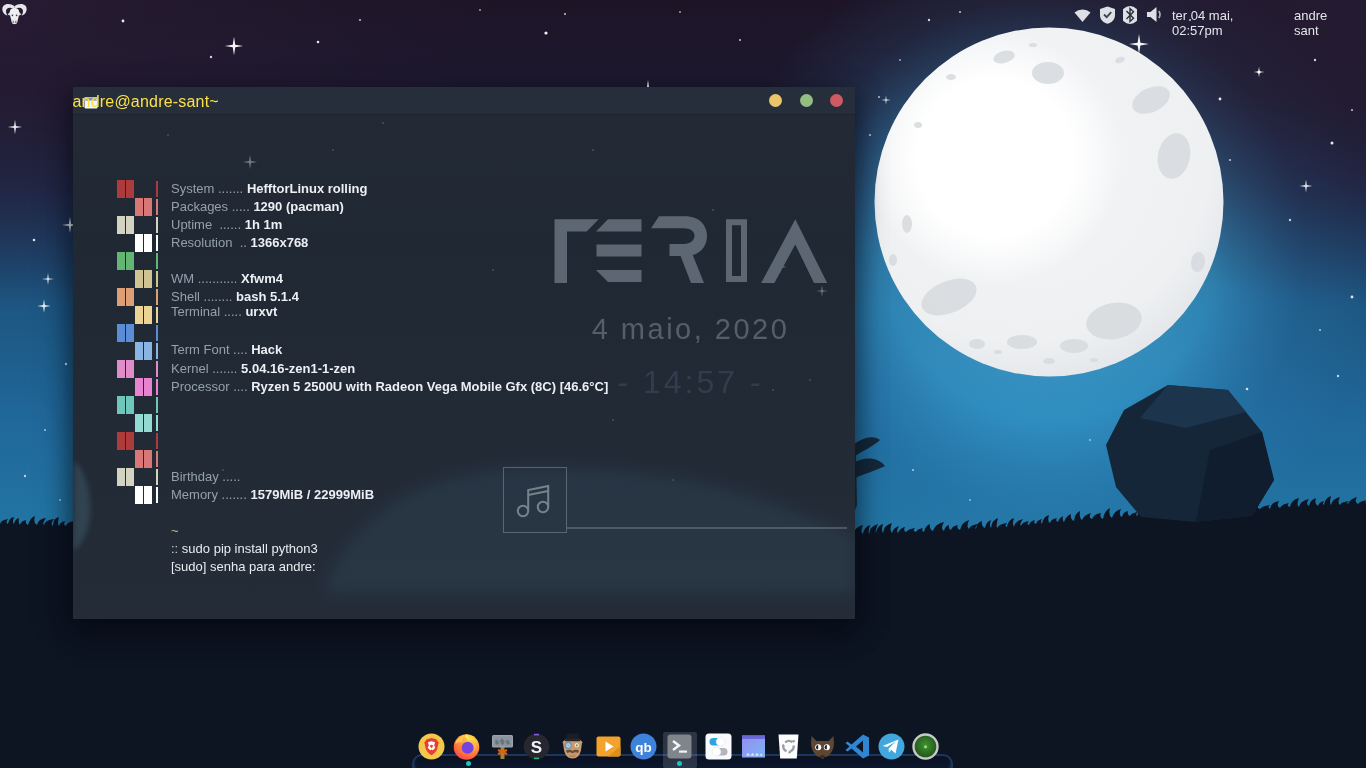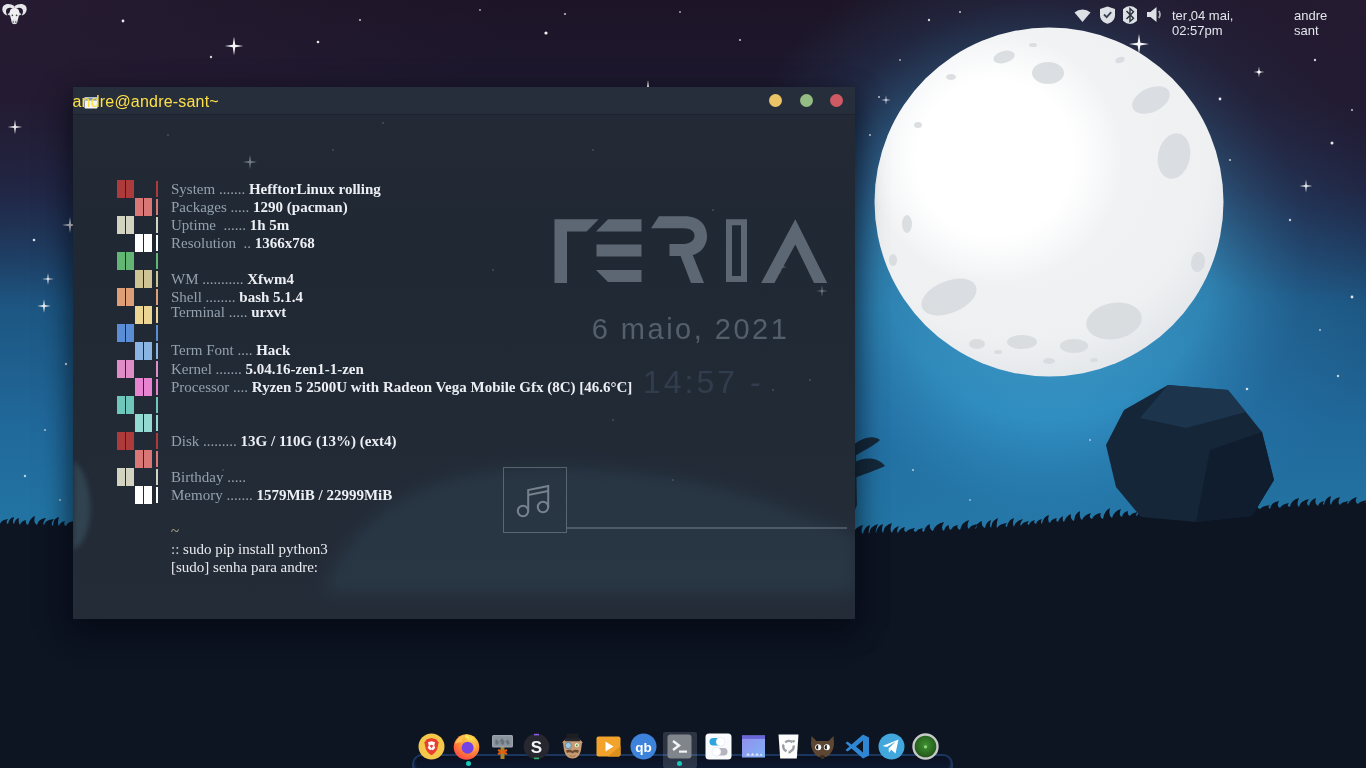--- a/index.html
+++ b/index.html
@@ -5,21 +5,21 @@
 html,body{width:1366px;height:768px;overflow:hidden;background:#10192b;font-family:"Liberation Sans",sans-serif}
 #stage{position:relative;width:1366px;height:768px}
 #wall{position:absolute;left:0;top:0}
 #term{position:absolute;left:72.5px;top:86.5px;width:782px;height:532.5px;box-shadow:-4px 10px 26px rgba(4,8,16,.5), 4px 10px 26px rgba(4,8,16,.35)}
 #ttl{position:absolute;left:0;top:0;width:100%;height:28.5px;background:#262d3b;border-bottom:1px solid #1d2430}
 #ttxt{position:absolute;left:0;right:0;top:6px;text-align:left;font-size:16px;color:#fde047;letter-spacing:.2px}
 .wbtn{position:absolute;top:7.5px;width:13px;height:13px;border-radius:50%}
 #tbody{position:absolute;left:0;top:28.5px;width:782px;height:504px;overflow:hidden;background:linear-gradient(180deg,#232a36 0%,#202833 25%,#222a36 60%,#242c38 100%)}
 .blk{position:absolute;width:8px;height:18px}
 .bar{position:absolute;width:2px;height:16px}
-.trow{position:absolute;left:98.5px;height:18px;font-family:Liberation Serif, serif;font-size:15px;line-height:18px;color:#e8ebef;white-space:pre}
+.trow{position:absolute;left:98.5px;height:18px;font-family:Liberation Sans, sans-serif;font-size:13px;line-height:18px;color:#e8ebef;white-space:pre}
 .trow .lb{color:#93a0ad}
 .trow b{color:#eceff3}
 .wt{color:#e8ebef}
 .cdate{position:absolute;left:481px;top:198px;width:274px;text-align:center;font-size:29px;letter-spacing:2.5px;color:#545f6c}
 .ctime{position:absolute;left:481px;top:249px;width:274px;text-align:center;font-size:32px;letter-spacing:3px;color:#3c4a5d;opacity:.6}
 #topbar{position:absolute;left:0;top:0;width:1247px;height:30px}
 .pbtxt{position:absolute;top:8px;font-size:13px;color:#e3e6eb}
 #dock{position:absolute;left:0;top:0;width:1366px;height:768px}
 #shelf{position:absolute;left:412px;top:753.5px;width:541px;height:22px;border-radius:10px;background:linear-gradient(180deg,#0a1120 0%,#0c1830 70%,#1d3a64 100%);border:2px solid #1b3760;box-shadow:inset 0 -2px 3px rgba(80,125,195,.35)}
 #tplate{position:absolute;left:662.5px;top:732px;width:34px;height:36px;background:rgba(160,170,182,.22);border-radius:2px}
@@ -221,21 +221,21 @@
             <path d="M481.5,104.3 L525.7,104.3 L513.6,116.4 L494,116.4 L494,168 L481.5,168 Z"></path>
             <path d="M535,104.3 L568.5,104.3 L568.5,116.4 L523,116.4 Z"></path>
             <path d="M523.5,129.5 L568.5,129.5 L568.5,141.6 L523.5,141.6 Z"></path>
             <path d="M523,155 L568.5,155 L568.5,167 L535,167 Z"></path>
             <path d="M586,101.3 L612,101.3 C627,101.3 634,111 634,121 C634,132 626,141 613,141 L596.5,141 L596.5,129 L611,129 C617,129 621.5,125.5 621.5,120.8 C621.5,116 617,113.3 611,113.3 L578,113.3 Z"></path>
             <path d="M607,139.5 L619.5,139.5 L631,167.9 L618,167.9 Z"></path>
             <path d="M653,104.3 L674,104.3 L674,167 L653,167 Z M659,110.3 L668,110.3 L668,161 L659,161 Z" fill-rule="evenodd"></path>
             <path d="M722.3,104.3 L754.2,168 L741,168 L722.3,129.5 L701.4,168 L688.2,168 Z"></path>
           </g>
         </svg>
-  <div class="cdate">6 maio, 2021</div>
+  <div class="cdate">4 maio, 2020</div>
   <div class="ctime">- 14:57 -</div>
   <div style="position:absolute;left:430.4px;top:351.6px;width:64px;height:66px;border:1px solid rgba(140,150,160,.5)"></div>
         <svg style="position:absolute;left:441px;top:363px" width="44" height="44" viewBox="0 0 44 44">
           <g stroke="#77828c" stroke-width="2" fill="none">
             <circle cx="9" cy="33" r="5.2"></circle>
             <circle cx="29" cy="29" r="5.2"></circle>
             <path d="M14.2,33 L14.2,12 L34.2,8 L34.2,29"></path>
             <path d="M14.2,17 L34.2,13"></path>
           </g>
         </svg>
@@ -244,21 +244,21 @@
         <div class="blk" style="left:53.5px;top:65.3px;background:#ae3b3b"></div>
         <div class="bar" style="left:83.5px;top:66.3px;background:#ae3b3b"></div>
         <div class="trow" style="top:65.3px"><span class="lb">System .......</span> <b>HefftorLinux rolling</b></div>
         <div class="blk" style="left:62.5px;top:83.3px;background:#d97676"></div>
         <div class="blk" style="left:71.5px;top:83.3px;background:#d97676"></div>
         <div class="bar" style="left:83.5px;top:84.3px;background:#d97676"></div>
         <div class="trow" style="top:83.3px"><span class="lb">Packages .....</span> <b>1290 (pacman)</b></div>
         <div class="blk" style="left:44.5px;top:101.3px;background:#d3d3c2"></div>
         <div class="blk" style="left:53.5px;top:101.3px;background:#d3d3c2"></div>
         <div class="bar" style="left:83.5px;top:102.3px;background:#d3d3c2"></div>
-        <div class="trow" style="top:101.3px"><span class="lb">Uptime&nbsp; ......</span> <b>1h 5m</b></div>
+        <div class="trow" style="top:101.3px"><span class="lb">Uptime&nbsp; ......</span> <b>1h 1m</b></div>
         <div class="blk" style="left:62.5px;top:119.3px;background:#ffffff"></div>
         <div class="blk" style="left:71.5px;top:119.3px;background:#ffffff"></div>
         <div class="bar" style="left:83.5px;top:120.3px;background:#ffffff"></div>
         <div class="trow" style="top:119.3px"><span class="lb">Resolution&nbsp; ..</span> <b>1366x768</b></div>
         <div class="blk" style="left:44.5px;top:137.3px;background:#62b573"></div>
         <div class="blk" style="left:53.5px;top:137.3px;background:#62b573"></div>
         <div class="bar" style="left:83.5px;top:138.3px;background:#62b573"></div>
         <div class="blk" style="left:62.5px;top:155.3px;background:#cfc394"></div>
         <div class="blk" style="left:71.5px;top:155.3px;background:#cfc394"></div>
         <div class="bar" style="left:83.5px;top:156.3px;background:#cfc394"></div>
@@ -288,21 +288,20 @@
         <div class="trow" style="top:263.3px"><span class="lb">Processor ....</span> <b>Ryzen 5 2500U with Radeon Vega Mobile Gfx (8C) [46.6°C]</b></div>
         <div class="blk" style="left:44.5px;top:281.3px;background:#6ec7ba"></div>
         <div class="blk" style="left:53.5px;top:281.3px;background:#6ec7ba"></div>
         <div class="bar" style="left:83.5px;top:282.3px;background:#6ec7ba"></div>
         <div class="blk" style="left:62.5px;top:299.3px;background:#93dbd2"></div>
         <div class="blk" style="left:71.5px;top:299.3px;background:#93dbd2"></div>
         <div class="bar" style="left:83.5px;top:300.3px;background:#93dbd2"></div>
         <div class="blk" style="left:44.5px;top:317.3px;background:#ae3b3b"></div>
         <div class="blk" style="left:53.5px;top:317.3px;background:#ae3b3b"></div>
         <div class="bar" style="left:83.5px;top:318.3px;background:#ae3b3b"></div>
-        <div class="trow" style="top:317.3px"><span class="lb">Disk .........</span> <b>13G / 110G (13%) (ext4)</b></div>
         <div class="blk" style="left:62.5px;top:335.3px;background:#d97676"></div>
         <div class="blk" style="left:71.5px;top:335.3px;background:#d97676"></div>
         <div class="bar" style="left:83.5px;top:336.3px;background:#d97676"></div>
         <div class="blk" style="left:44.5px;top:353.3px;background:#d3d3c2"></div>
         <div class="blk" style="left:53.5px;top:353.3px;background:#d3d3c2"></div>
         <div class="bar" style="left:83.5px;top:354.3px;background:#d3d3c2"></div>
         <div class="trow" style="top:353.3px"><span class="lb">Birthday .....</span> <b></b></div>
         <div class="blk" style="left:62.5px;top:371.3px;background:#ffffff"></div>
         <div class="blk" style="left:71.5px;top:371.3px;background:#ffffff"></div>
         <div class="bar" style="left:83.5px;top:372.3px;background:#ffffff"></div>

